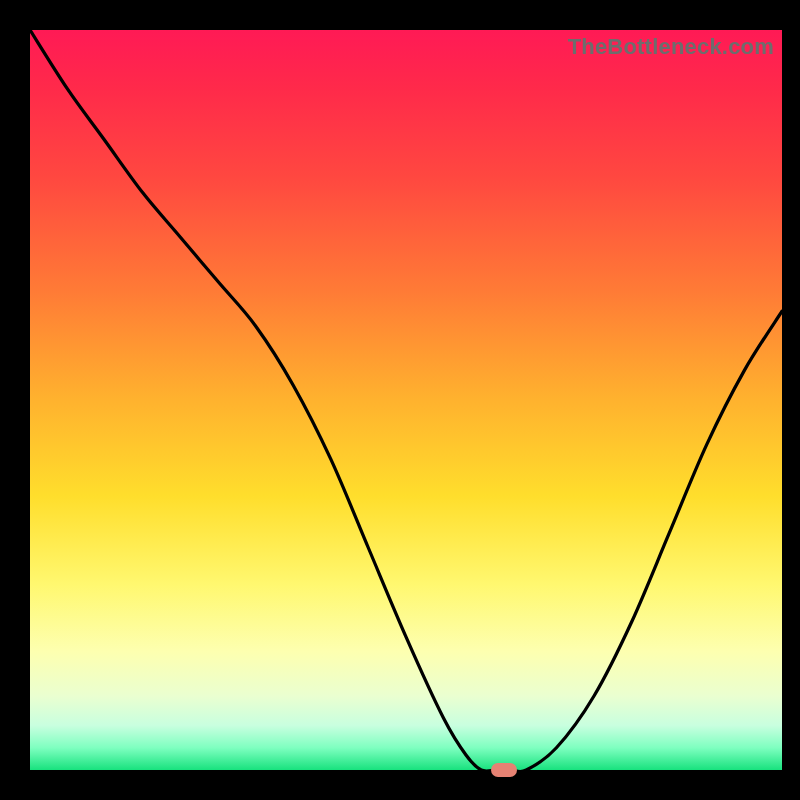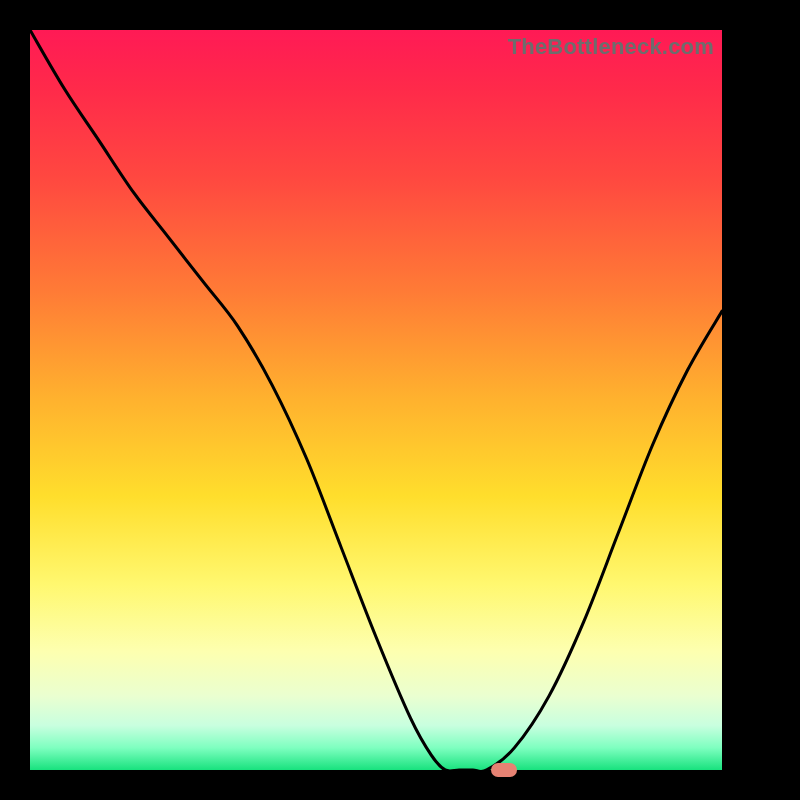--- a/index.html
+++ b/index.html
@@ -1,20 +1,20 @@
 <!DOCTYPE html>
 <html><head>
 <meta charset="utf-8">
 <style>
   * { margin: 0; padding: 0; box-sizing: border-box; }
   html, body { width: 800px; height: 800px; background: #000; overflow: hidden; }
   .frame { position: relative; width: 800px; height: 800px; background: #000; }
   .plot {
     position: absolute;
-    left: 30px; top: 30px; width: 692px; height: 740px;
+    left: 30px; top: 30px; width: 752px; height: 740px;
     background: linear-gradient(to bottom,
       #ff1a55 0%,
       #ff2a4a 8%,
       #ff4840 20%,
       #ff7a36 35%,
       #ffb22e 50%,
       #ffde2c 63%,
       #fff870 75%,
       #fdffb0 84%,
       #eaffd0 90%,

